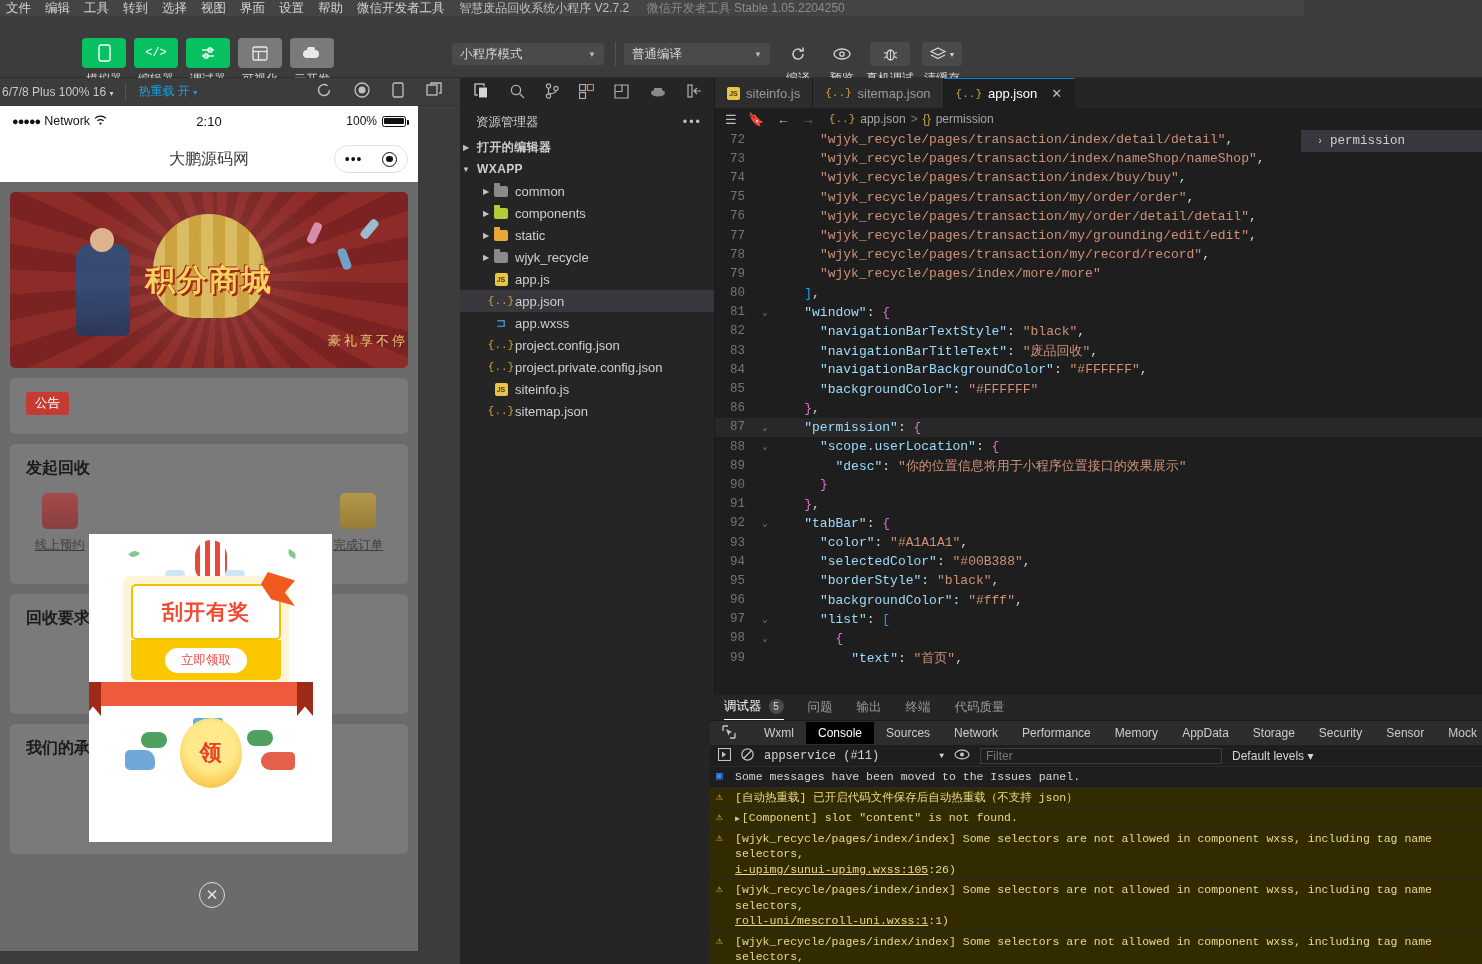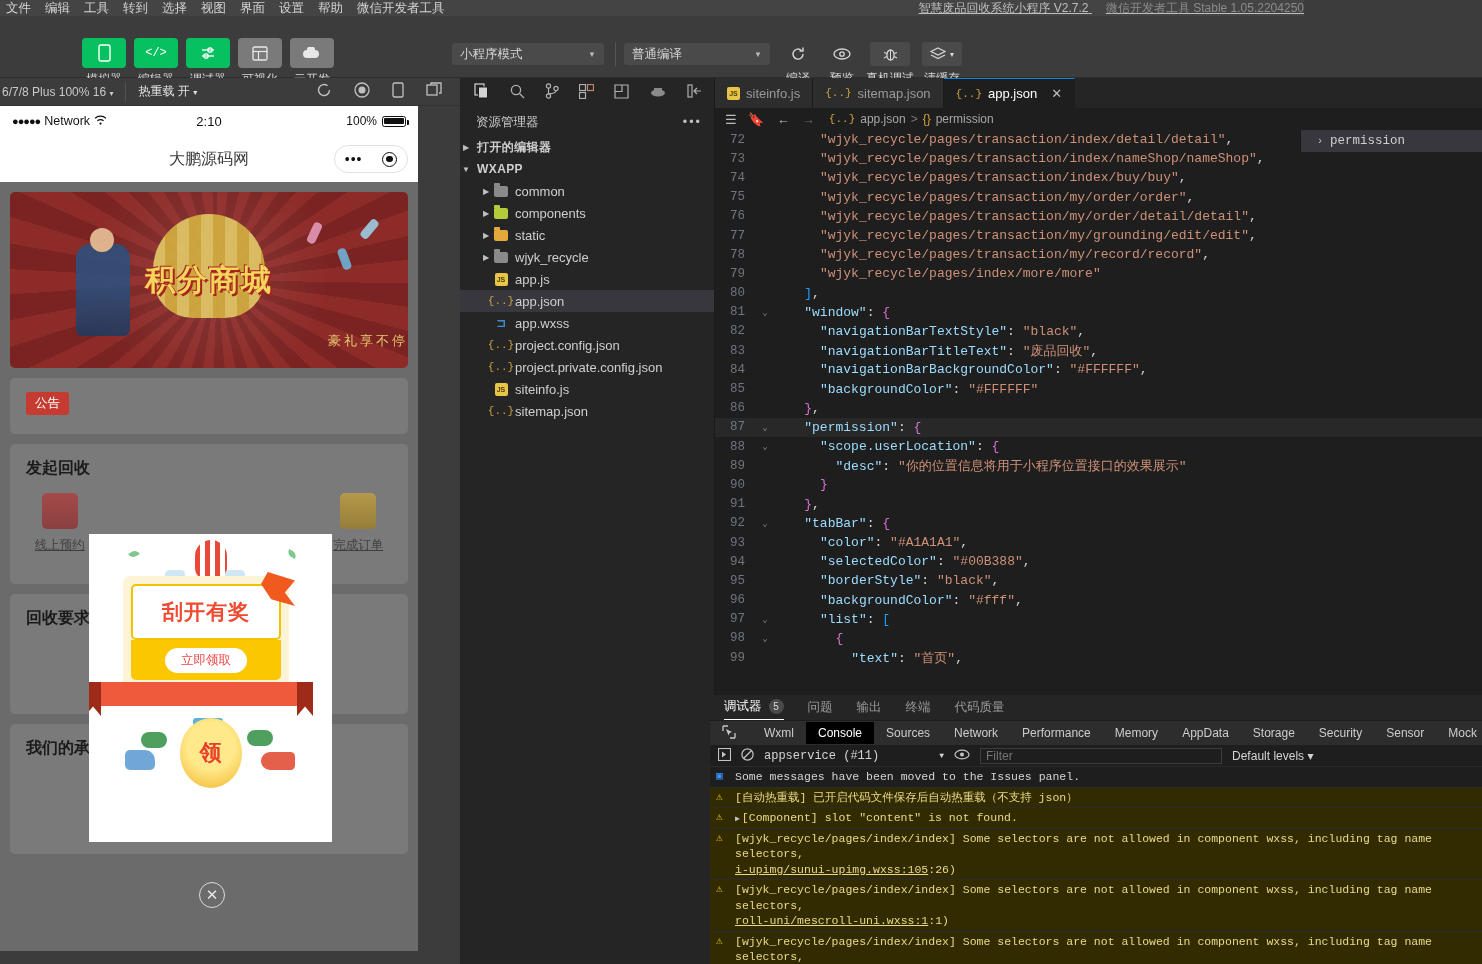--- a/index.html
+++ b/index.html
@@ -14,22 +14,22 @@
 
   
   .titlebar {
     position:absolute; top:0; left:0; width:1304px; height:16px;
     background:#444; color:#cfcfcf; font-size:12px;
     display:flex; align-items:center; overflow:hidden;
   }
   .menu-items { display:flex; gap:14px; margin-left:6px; white-space:nowrap; }
   .menu-items span { color:#d4d4d4; font-size:12.5px; }
   .title-center {
-    position:absolute; left:0; right:0; text-align:right;
-    color:#bfbfbf; font-size:12px; white-space:nowrap;text-decoration:underline;
+    position:absolute; left:0; right:0; text-align:center;
+    color:#bfbfbf; font-size:12px; white-space:nowrap;
   }
   .title-center .sub { color:#8b8b8b; margin-left:14px; }
 
   
   .toolbar {
     position:absolute; top:16px; left:0; width:1482px; height:62px;
     background:#3c3c3c; border-bottom:1px solid #2d2d2d;
   }
   .tool-group { position:absolute; top:22px; left:82px; display:flex; gap:8px; }
   .tool-btn { width:44px; display:flex; flex-direction:column; align-items:center; cursor:pointer; }
@@ -73,21 +73,21 @@
     position:absolute; top:78px; left:0; width:460px; height:886px;
     background:#3c3c3c;
   }
   .sim-toolbar {
     position:absolute; top:0; left:0; width:460px; height:28px;
     display:flex; align-items:center; color:#c9c9c9; font-size:12px;
     border-bottom:1px solid #333;
   }
   .sim-device { margin-left:-8px; white-space:nowrap; color:#c9c9c9; }
   .sim-sep { width:1px; height:18px; background:#555; margin:0 12px; }
-  .sim-hot { color:#e5e5e5; white-space:nowrap; }
+  .sim-hot { color:#0ea5e9; white-space:nowrap; }
   .sim-hot b { font-weight:normal; }
   .sim-icons { margin-left:auto; display:flex; gap:22px; padding-right:18px; color:#c0c0c0; }
 
   .phone {
     position:absolute; top:28px; left:0; width:418px; height:845px;
     background:#6b6b6b; overflow:hidden;
   }
   .status-bar {
     height:30px; background:#fff; display:flex; align-items:center;
     padding:0 12px; font-size:12.5px; color:#111;

